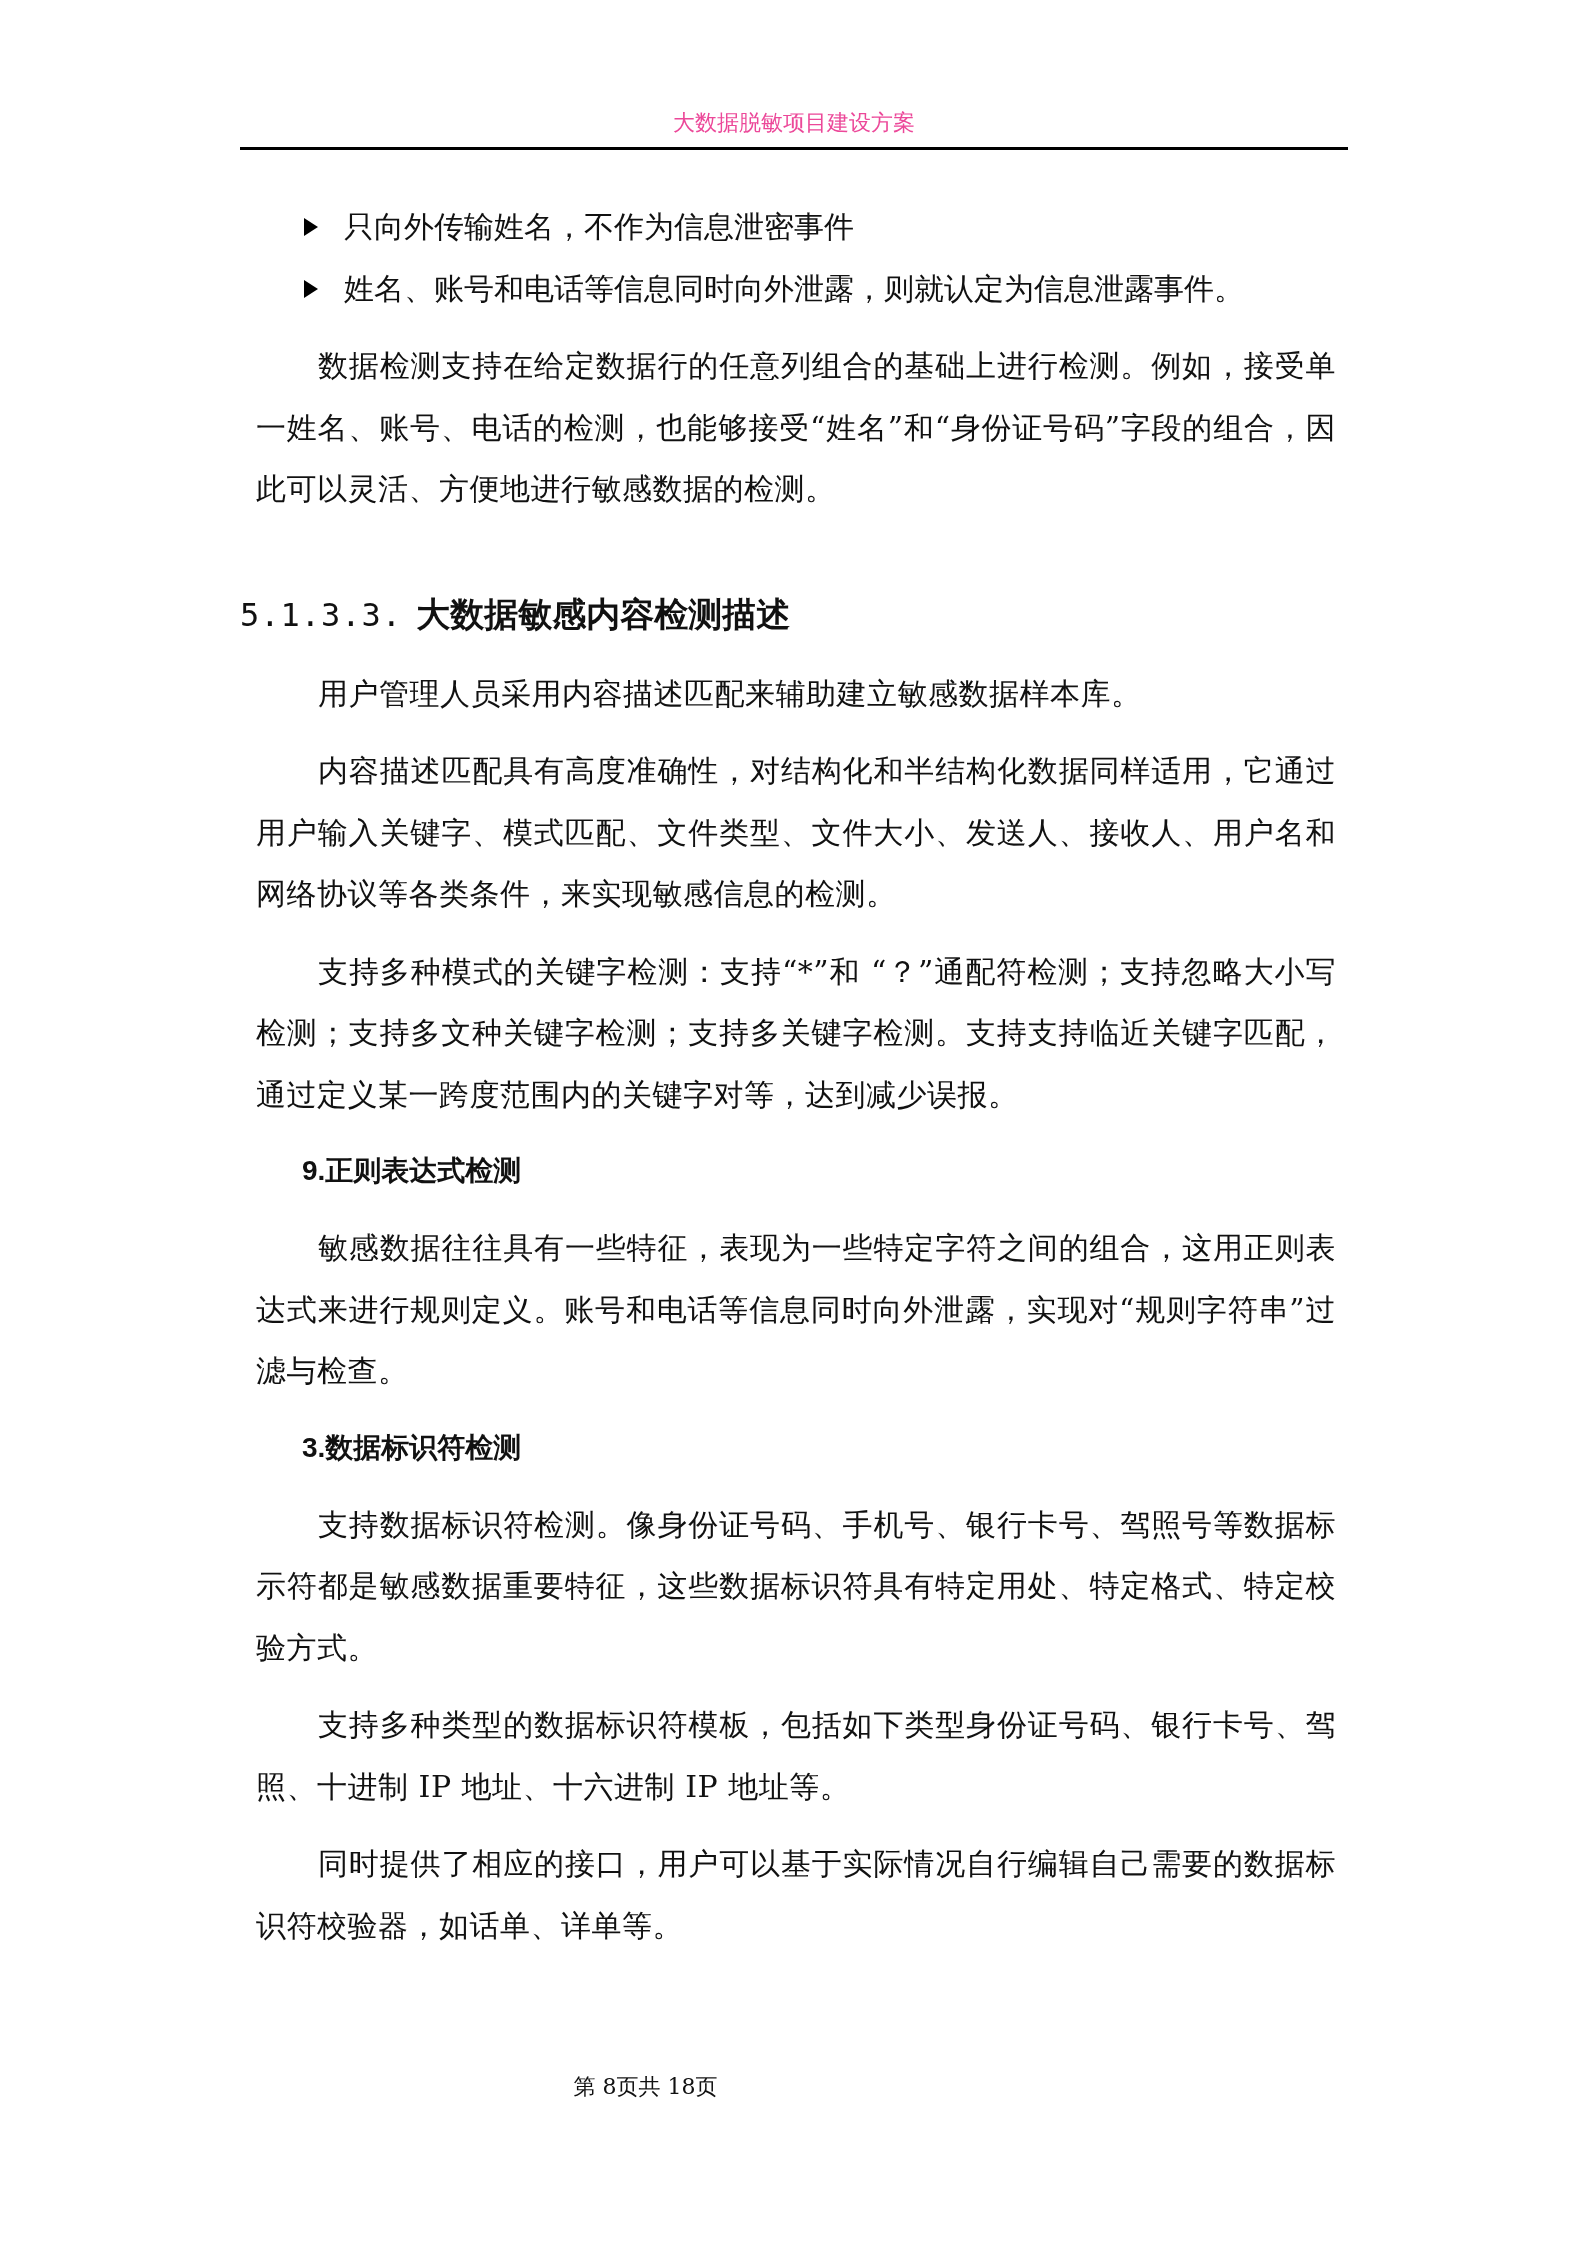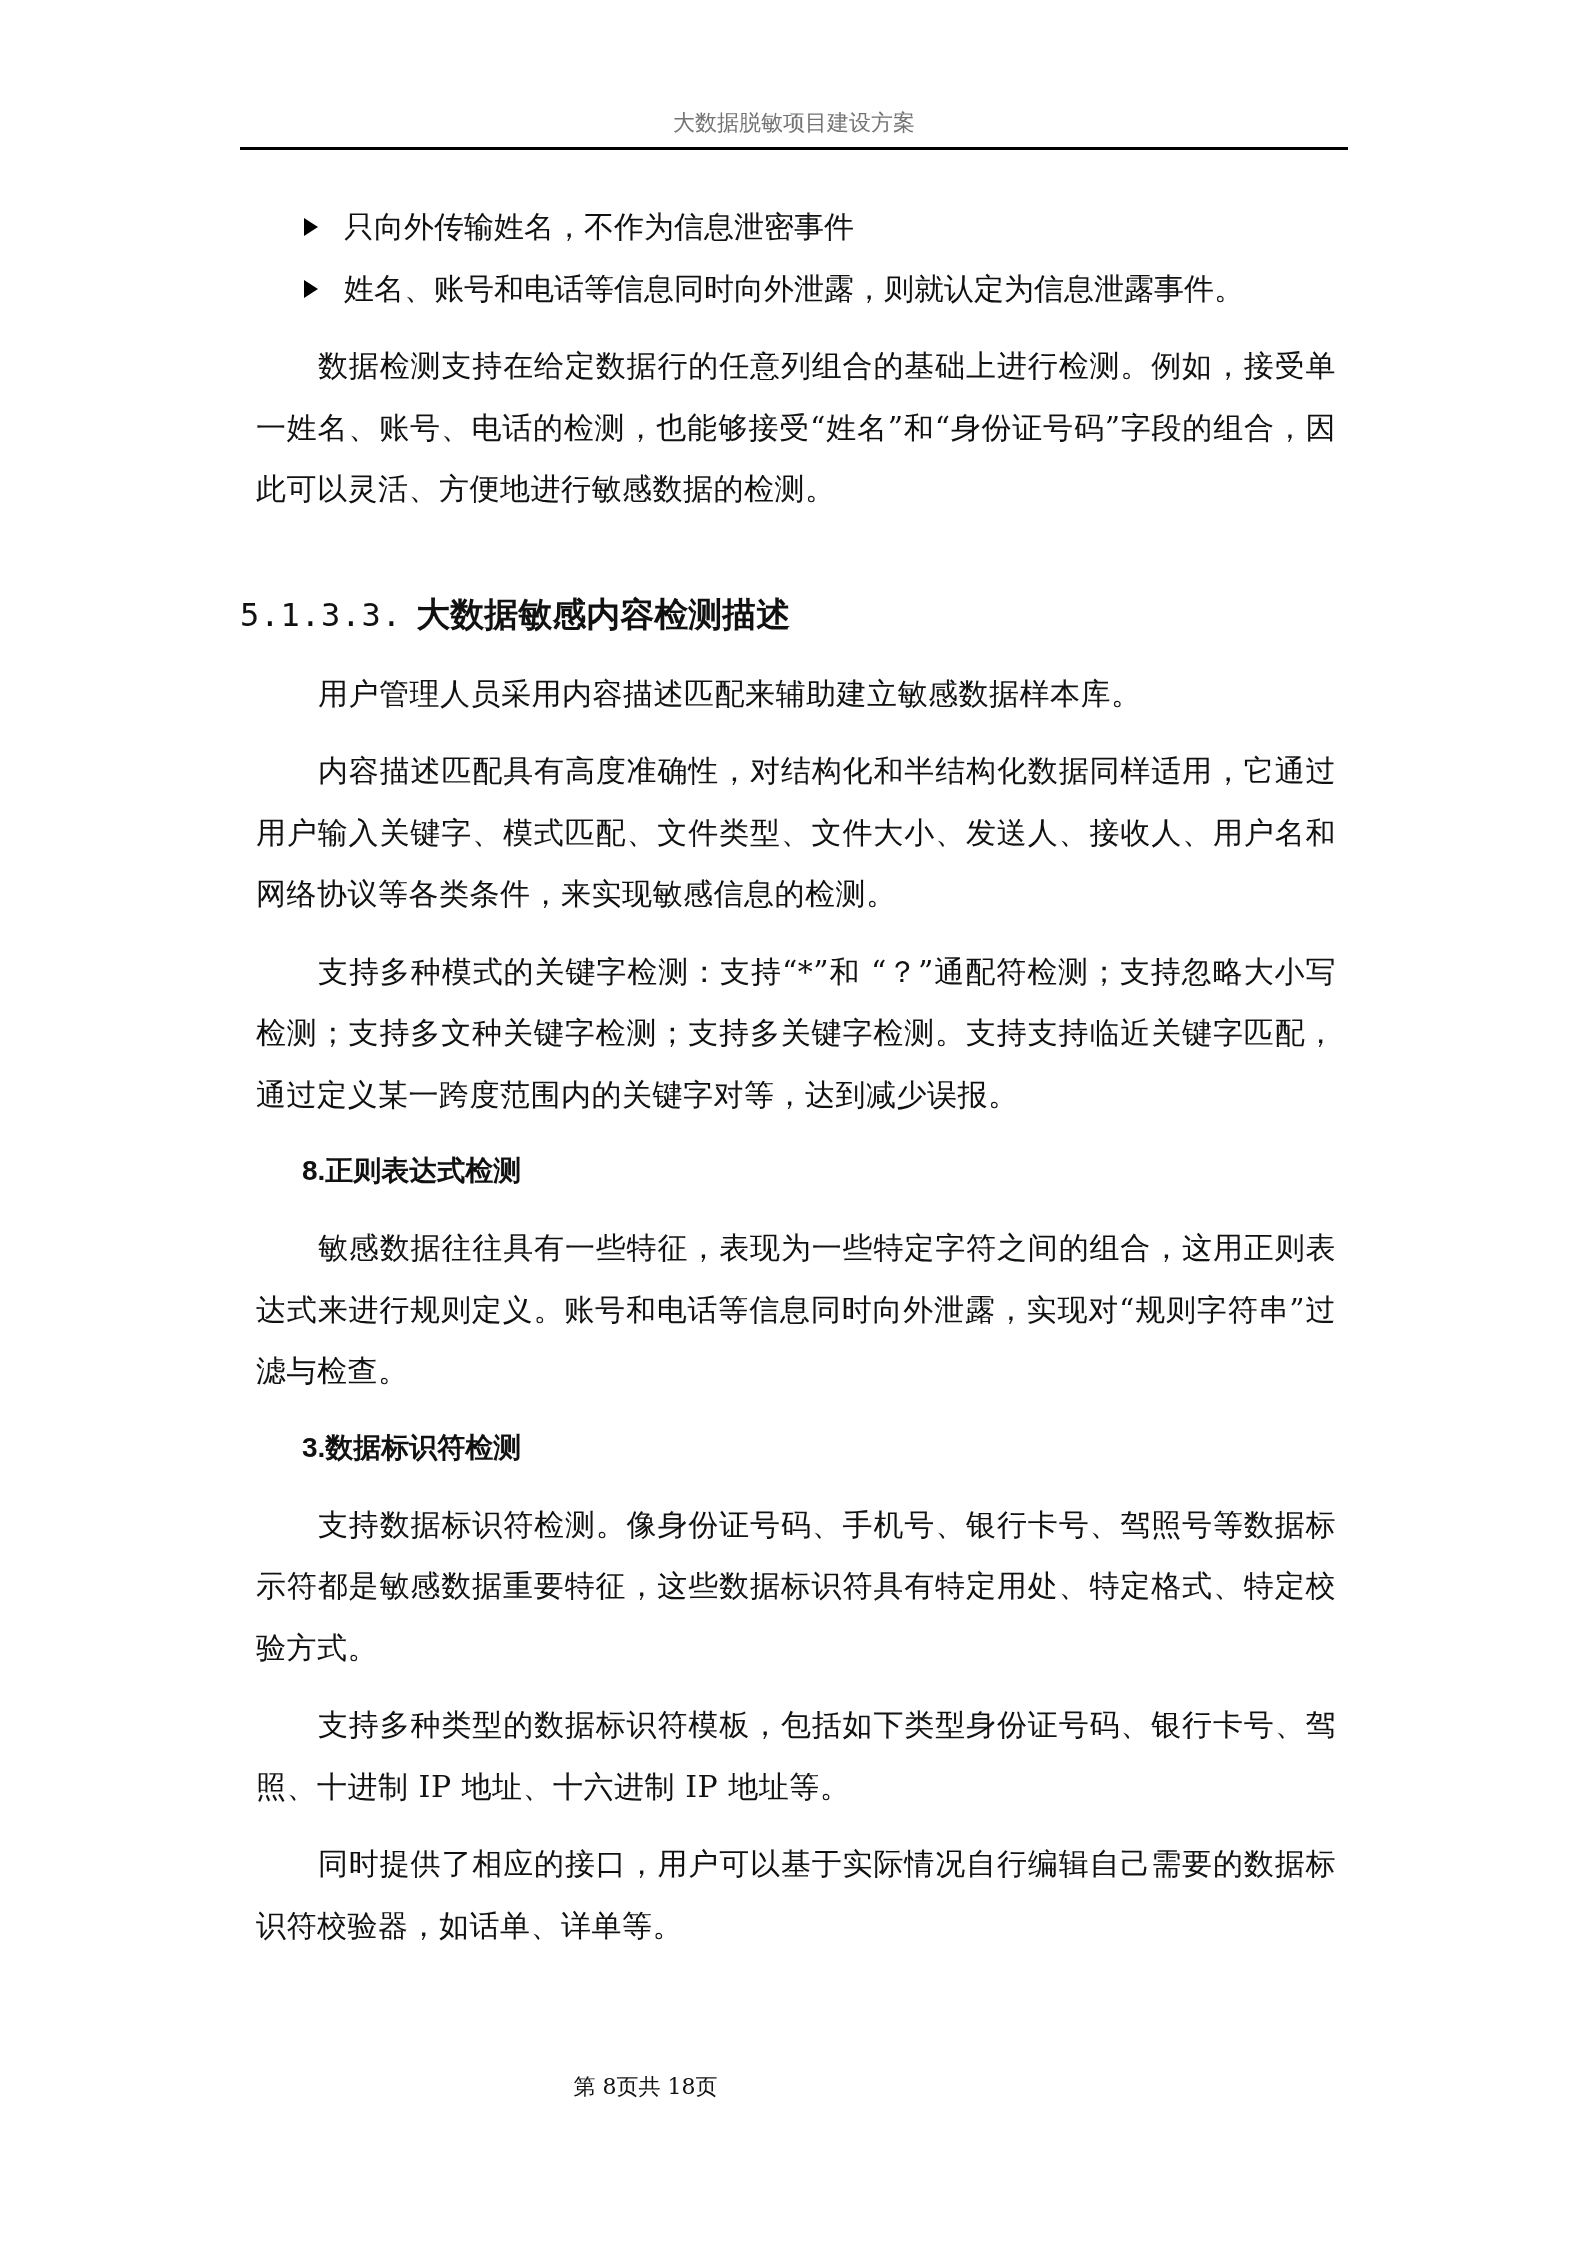--- a/index.html
+++ b/index.html
@@ -16,21 +16,21 @@
       font-family: "DejaVu Serif", "Liberation Serif", serif;
     }
     .page-header {
       position: absolute;
       left: 240px;
       top: 108px;
       width: 1108px;
       text-align: center;
       font-size: 22px;
       line-height: 30px;
-      color: #737373;
+      color: #ec4899;
       font-family: "DejaVu Serif", serif;
     }
     .header-rule {
       position: absolute;
       left: 240px;
       top: 147px;
       width: 1108px;
       height: 3px;
       background: #000;
     }
@@ -127,21 +127,21 @@
 
   <h2 class="section-heading">
     <span class="section-number">5.1.3.3.</span><span class="section-title">大数据敏感内容检测描述</span>
   </h2>
 
   <p class="para">用户管理人员采用内容描述匹配来辅助建立敏感数据样本库。</p>
   <p class="para">内容描述匹配具有高度准确性，对结构化和半结构化数据同样适用，它通过用户输入关键字、模式匹配、文件类型、文件大小、发送人、接收人、用户名和网络协议等各类条件，来实现敏感信息的检测。</p>
 
   <p class="para">支持多种模式的关键字检测：支持“*”和 “？”通配符检测；支持忽略大小写检测；支持多文种关键字检测；支持多关键字检测。支持支持临近关键字匹配，通过定义某一跨度范围内的关键字对等，达到减少误报。</p>
 
-  <h3 class="sub-heading">8.正则表达式检测</h3>
+  <h3 class="sub-heading">9.正则表达式检测</h3>
   <p class="para">敏感数据往往具有一些特征，表现为一些特定字符之间的组合，这用正则表达式来进行规则定义。账号和电话等信息同时向外泄露，实现对“规则字符串”过滤与检查。</p>
 
   <h3 class="sub-heading">3.数据标识符检测</h3>
   <p class="para">支持数据标识符检测。像身份证号码、手机号、银行卡号、驾照号等数据标示符都是敏感数据重要特征，这些数据标识符具有特定用处、特定格式、特定校验方式。</p>
   <p class="para">支持多种类型的数据标识符模板，包括如下类型身份证号码、银行卡号、驾照、十进制 IP 地址、十六进制 IP 地址等。</p>
   <p class="para">同时提供了相应的接口，用户可以基于实际情况自行编辑自己需要的数据标识符校验器，如话单、详单等。</p>
 </div>
 
 <div class="page-footer">第 8页共 18页</div>
 

